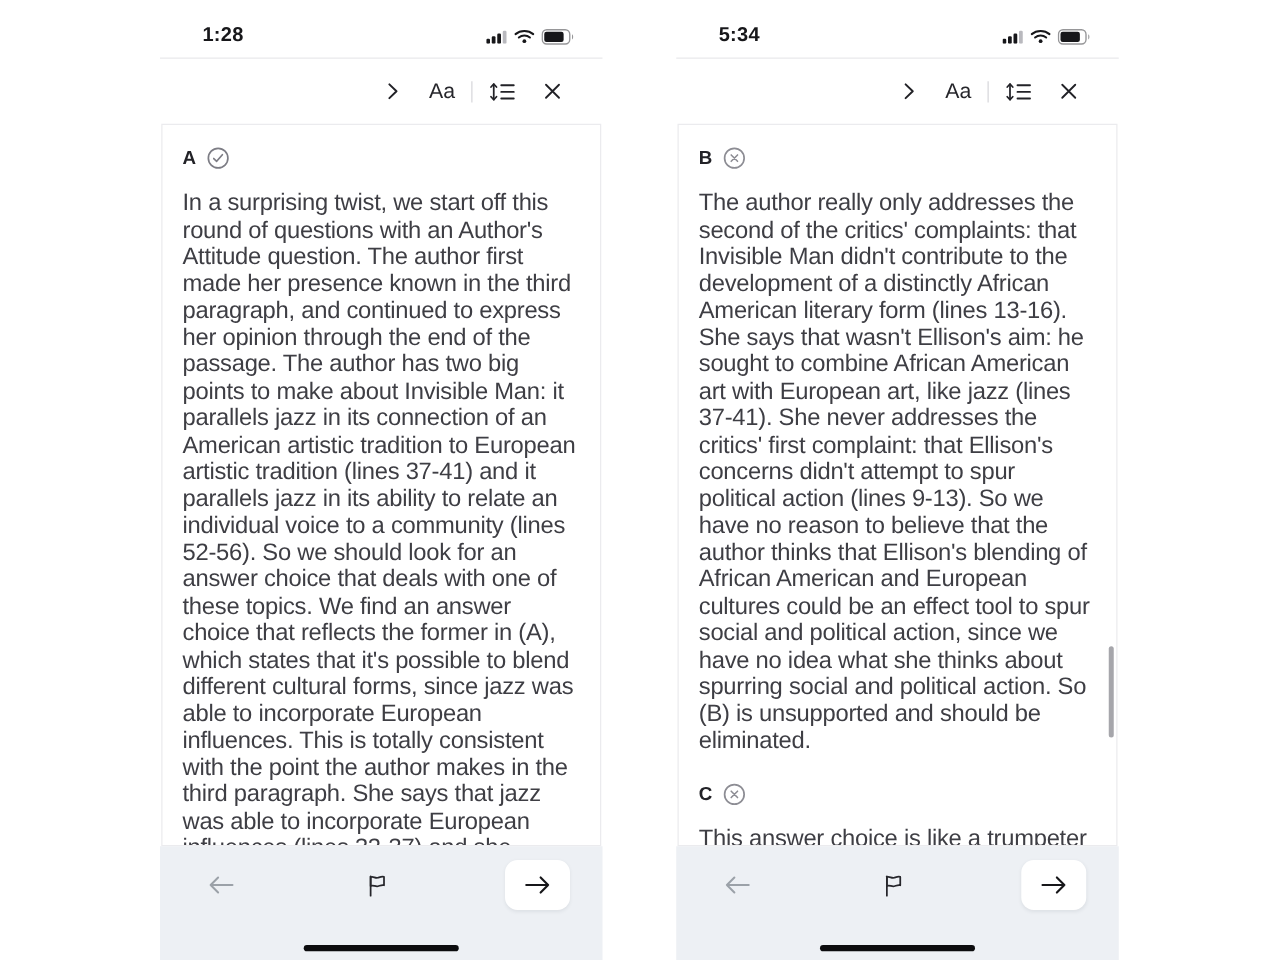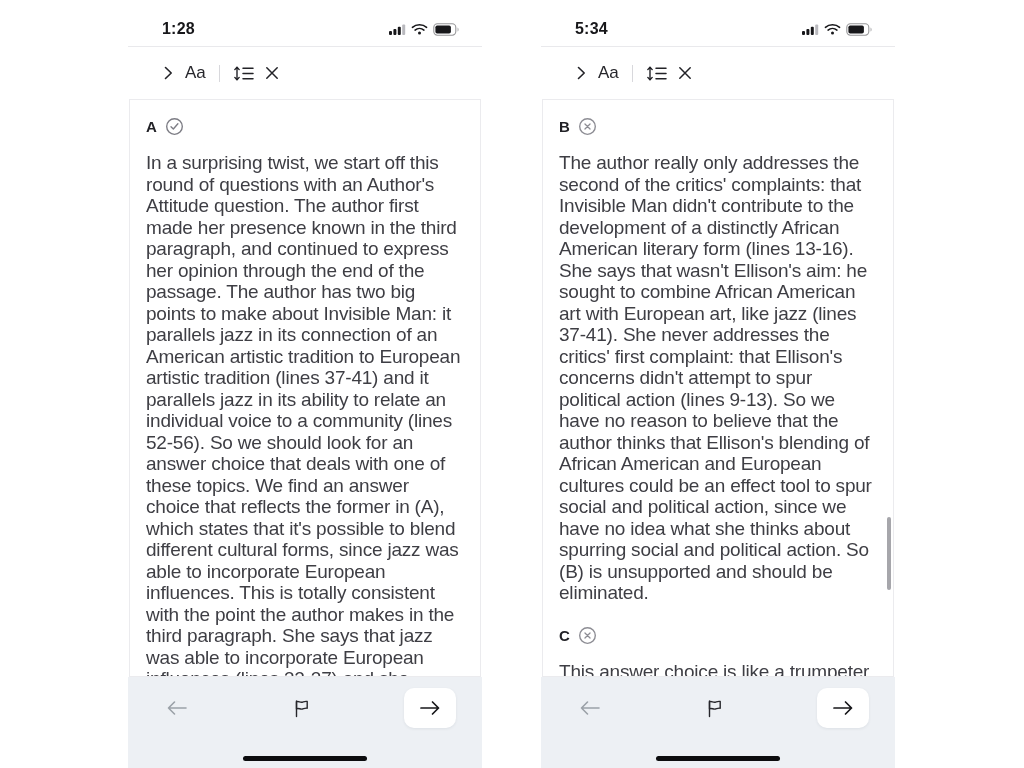--- a/index.html
+++ b/index.html
@@ -18,22 +18,23 @@
     height:47px;box-sizing:border-box;flex:0 0 auto;
     display:flex;align-items:center;justify-content:space-between;
     padding:12px 22px 0 34px;border-bottom:1px solid #e9e9ec;
   }
   .time{font-weight:700;font-size:16px;color:#17171a;letter-spacing:.2px;}
   .status-icons{display:flex;align-items:center;gap:5px;}
 
   
   .toolbar{
     height:52px;flex:0 0 auto;box-sizing:border-box;
-    display:flex;align-items:center;justify-content:flex-start;
+    display:flex;align-items:center;justify-content:flex-end;
     padding:0 27px;
+    gap:12px;
   }
   .icon-btn{display:flex;align-items:center;justify-content:center;background:none;border:none;padding:4px;cursor:pointer;}
   .font-controls{display:flex;align-items:center;gap:9px;}
   .aa-label{font-size:17px;color:#26262b;}
   .v-div{width:1px;height:17px;background:#d8d8dc;}
 
   
   .card{
     margin:0 1px;height:578px;box-sizing:border-box;flex:0 0 auto;
     background:#fff;border:1px solid #ebebee;

